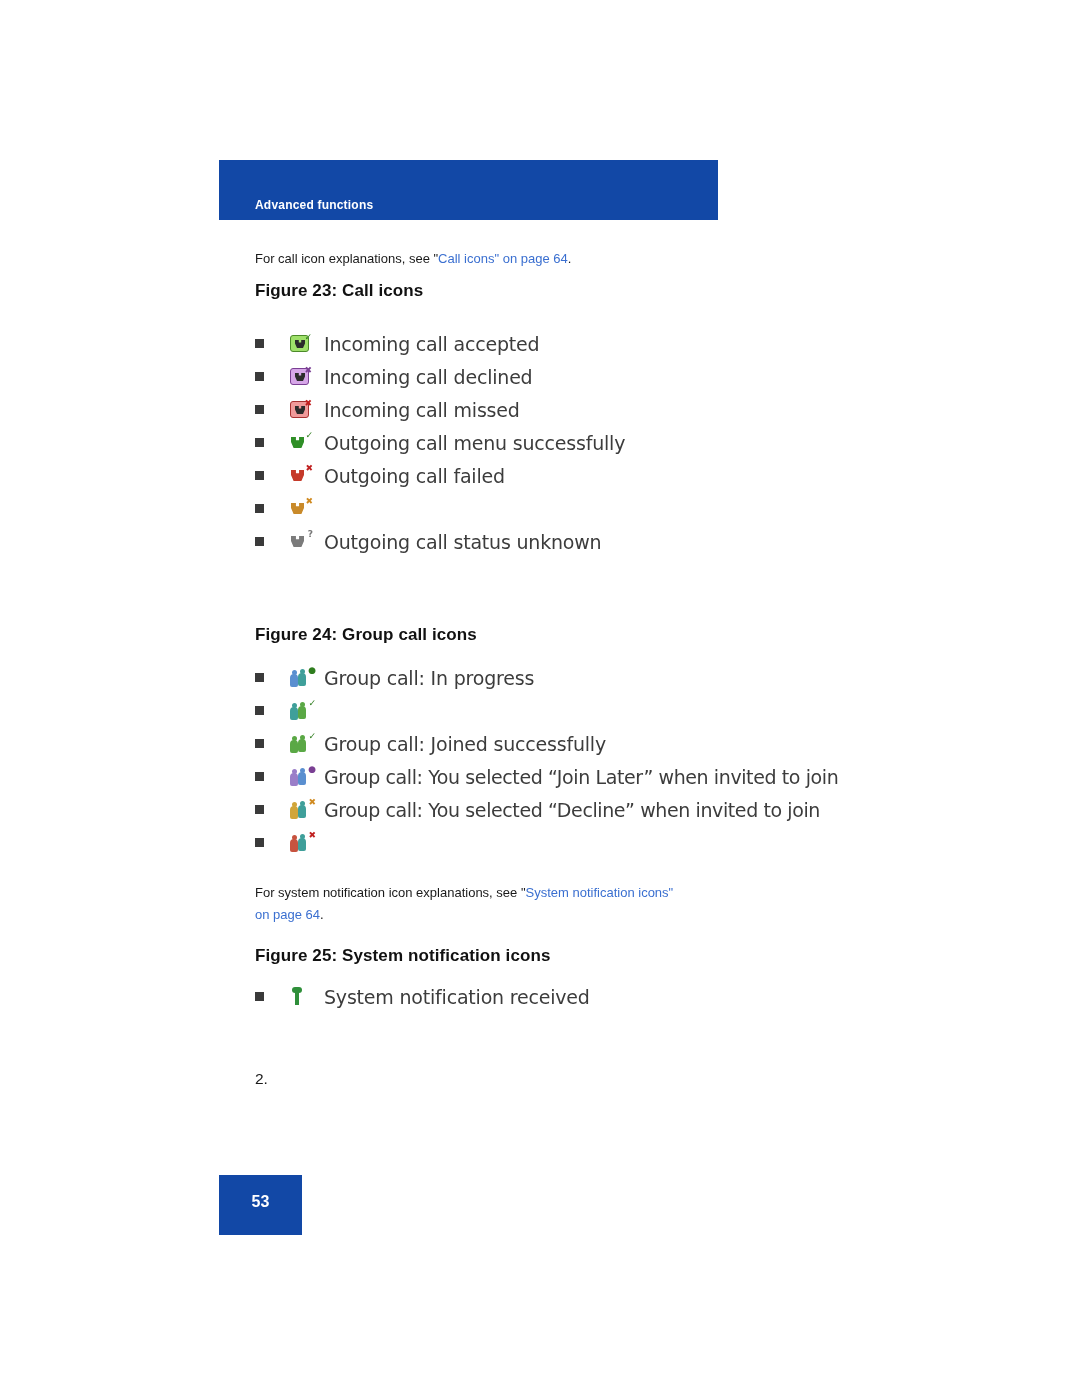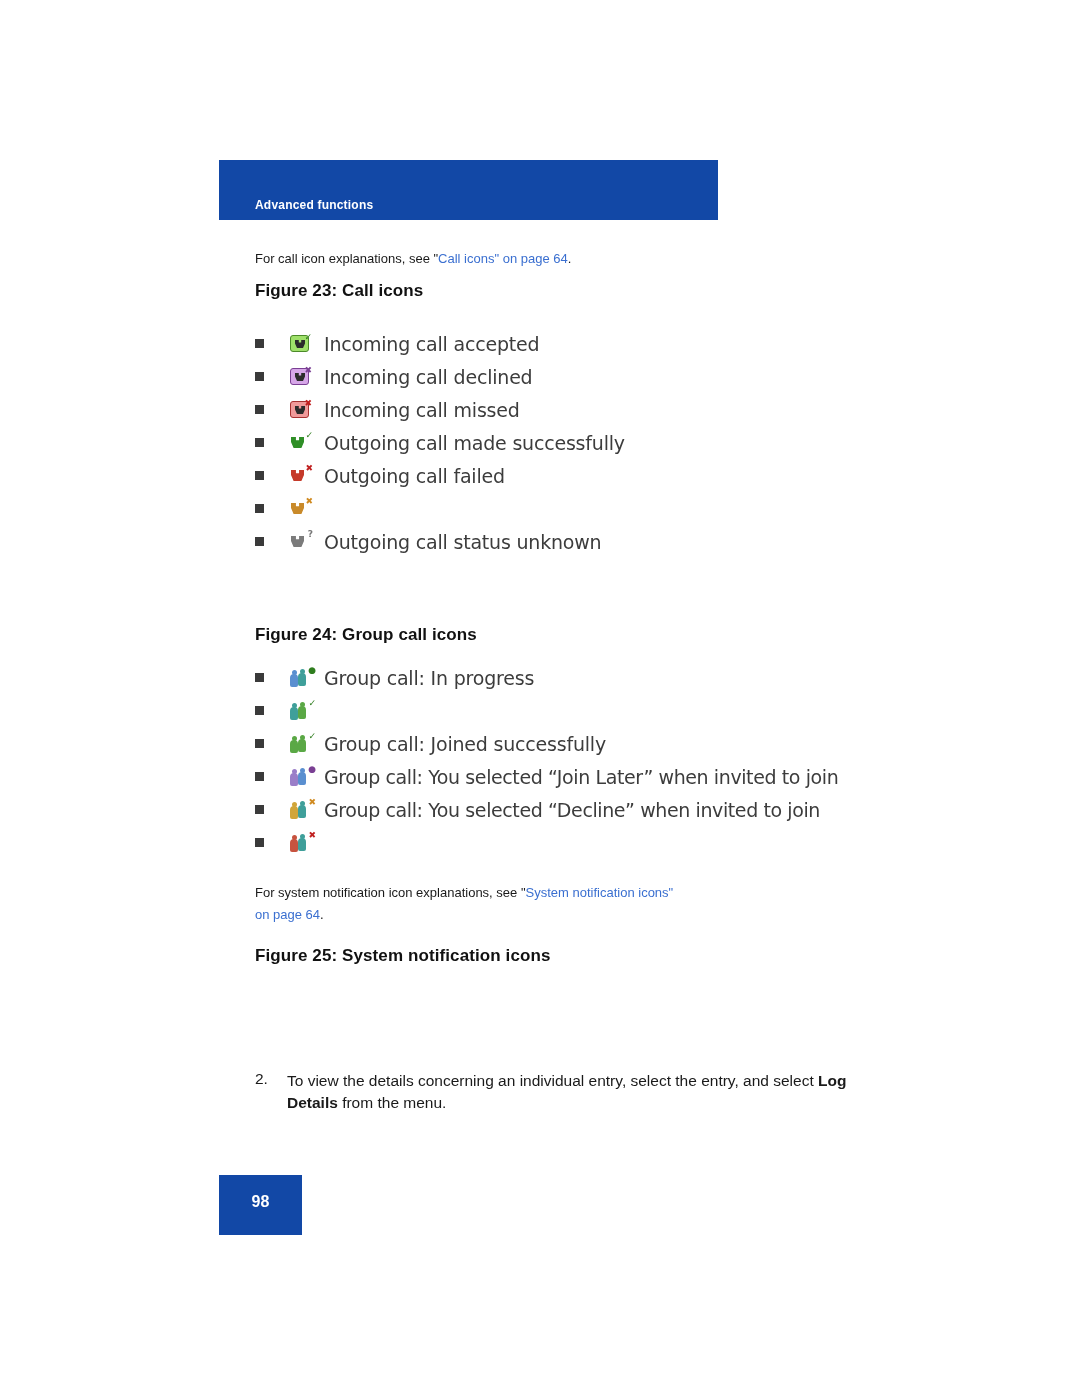--- a/index.html
+++ b/index.html
@@ -282,21 +282,21 @@
       <span class="fig-label">Incoming call missed</span>
     </div>
     <div class="fig-row">
       <span class="bullet"></span>
       <span class="icon-cell">
         <span class="outicon ok">
             <span class="handset2"></span>
             <span class="mark green">✓</span>
           </span>
       </span>
-      <span class="fig-label">Outgoing call made successfully</span>
+      <span class="fig-label">Outgoing call menu successfully</span>
     </div>
     <div class="fig-row">
       <span class="bullet"></span>
       <span class="icon-cell">
         <span class="outicon failed">
             <span class="handset2"></span>
             <span class="mark red">✖</span>
           </span>
       </span>
       <span class="fig-label">Outgoing call failed</span>
@@ -391,21 +391,30 @@
       </span>
     </div>
   </div>
 
   <div class="body-text" style="left:255px; top:884px; width:600px;"><span>For system notification icon explanations, see "</span><span class="link">System notification icons"</span></div>
   <div class="body-text" style="left:255px; top:906px; width:600px;"><span class="link">on page 64</span><span>.</span></div>
 
   <div class="fig-title" style="left:255px; top:946px;">Figure 25: System notification icons</div>
 
   <div class="fig-list" style="top:980px;">
+    <div class="fig-row">
+      <span class="bullet"></span>
+      <span class="icon-cell">
+        <span class="sysicon received">
+            <span class="cap"></span>
+            <span class="stem"></span>
+          </span>
+      </span>
+      <span class="fig-label">System notification received</span>
+    </div>
   </div>
 
   <div class="step-num" style="top:1070px;">2.</div>
-  <div class="step-text" style="top:1070px;"><span>To view the details concerning an individual entry, select the entry, and select </span><b>Log Details</b><span> from the menu.</span></div>
 
   <div class="page-box"></div>
-  <div class="page-num">98</div>
+  <div class="page-num">53</div>
 
 </div>
 
 </body></html>

